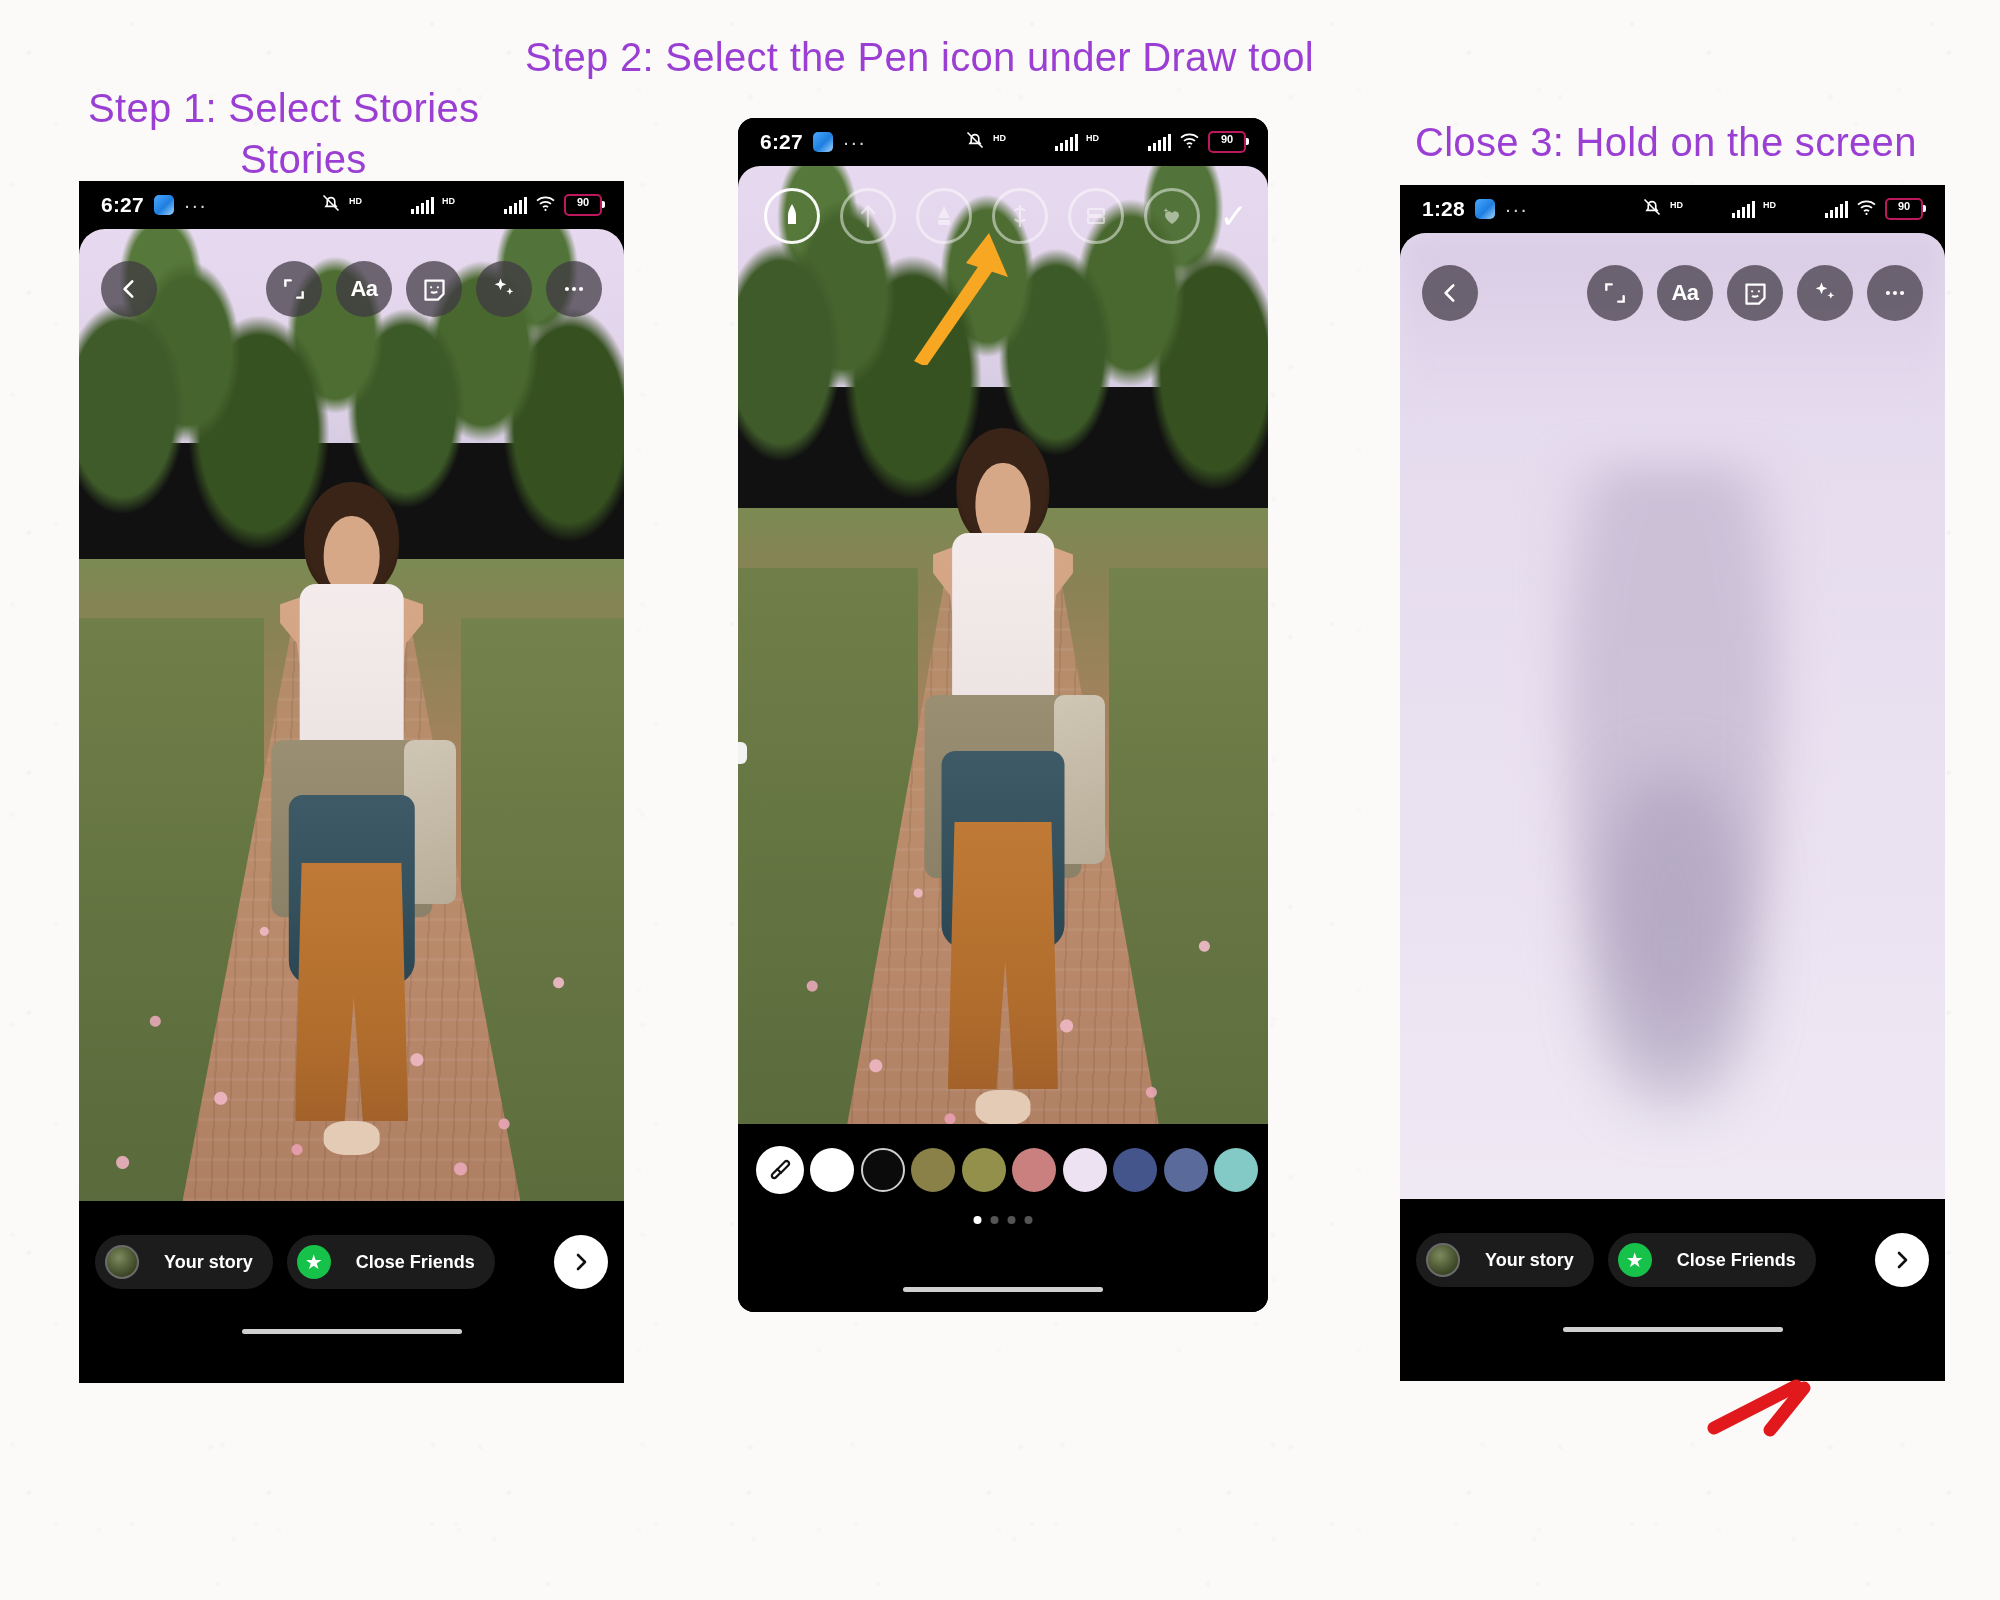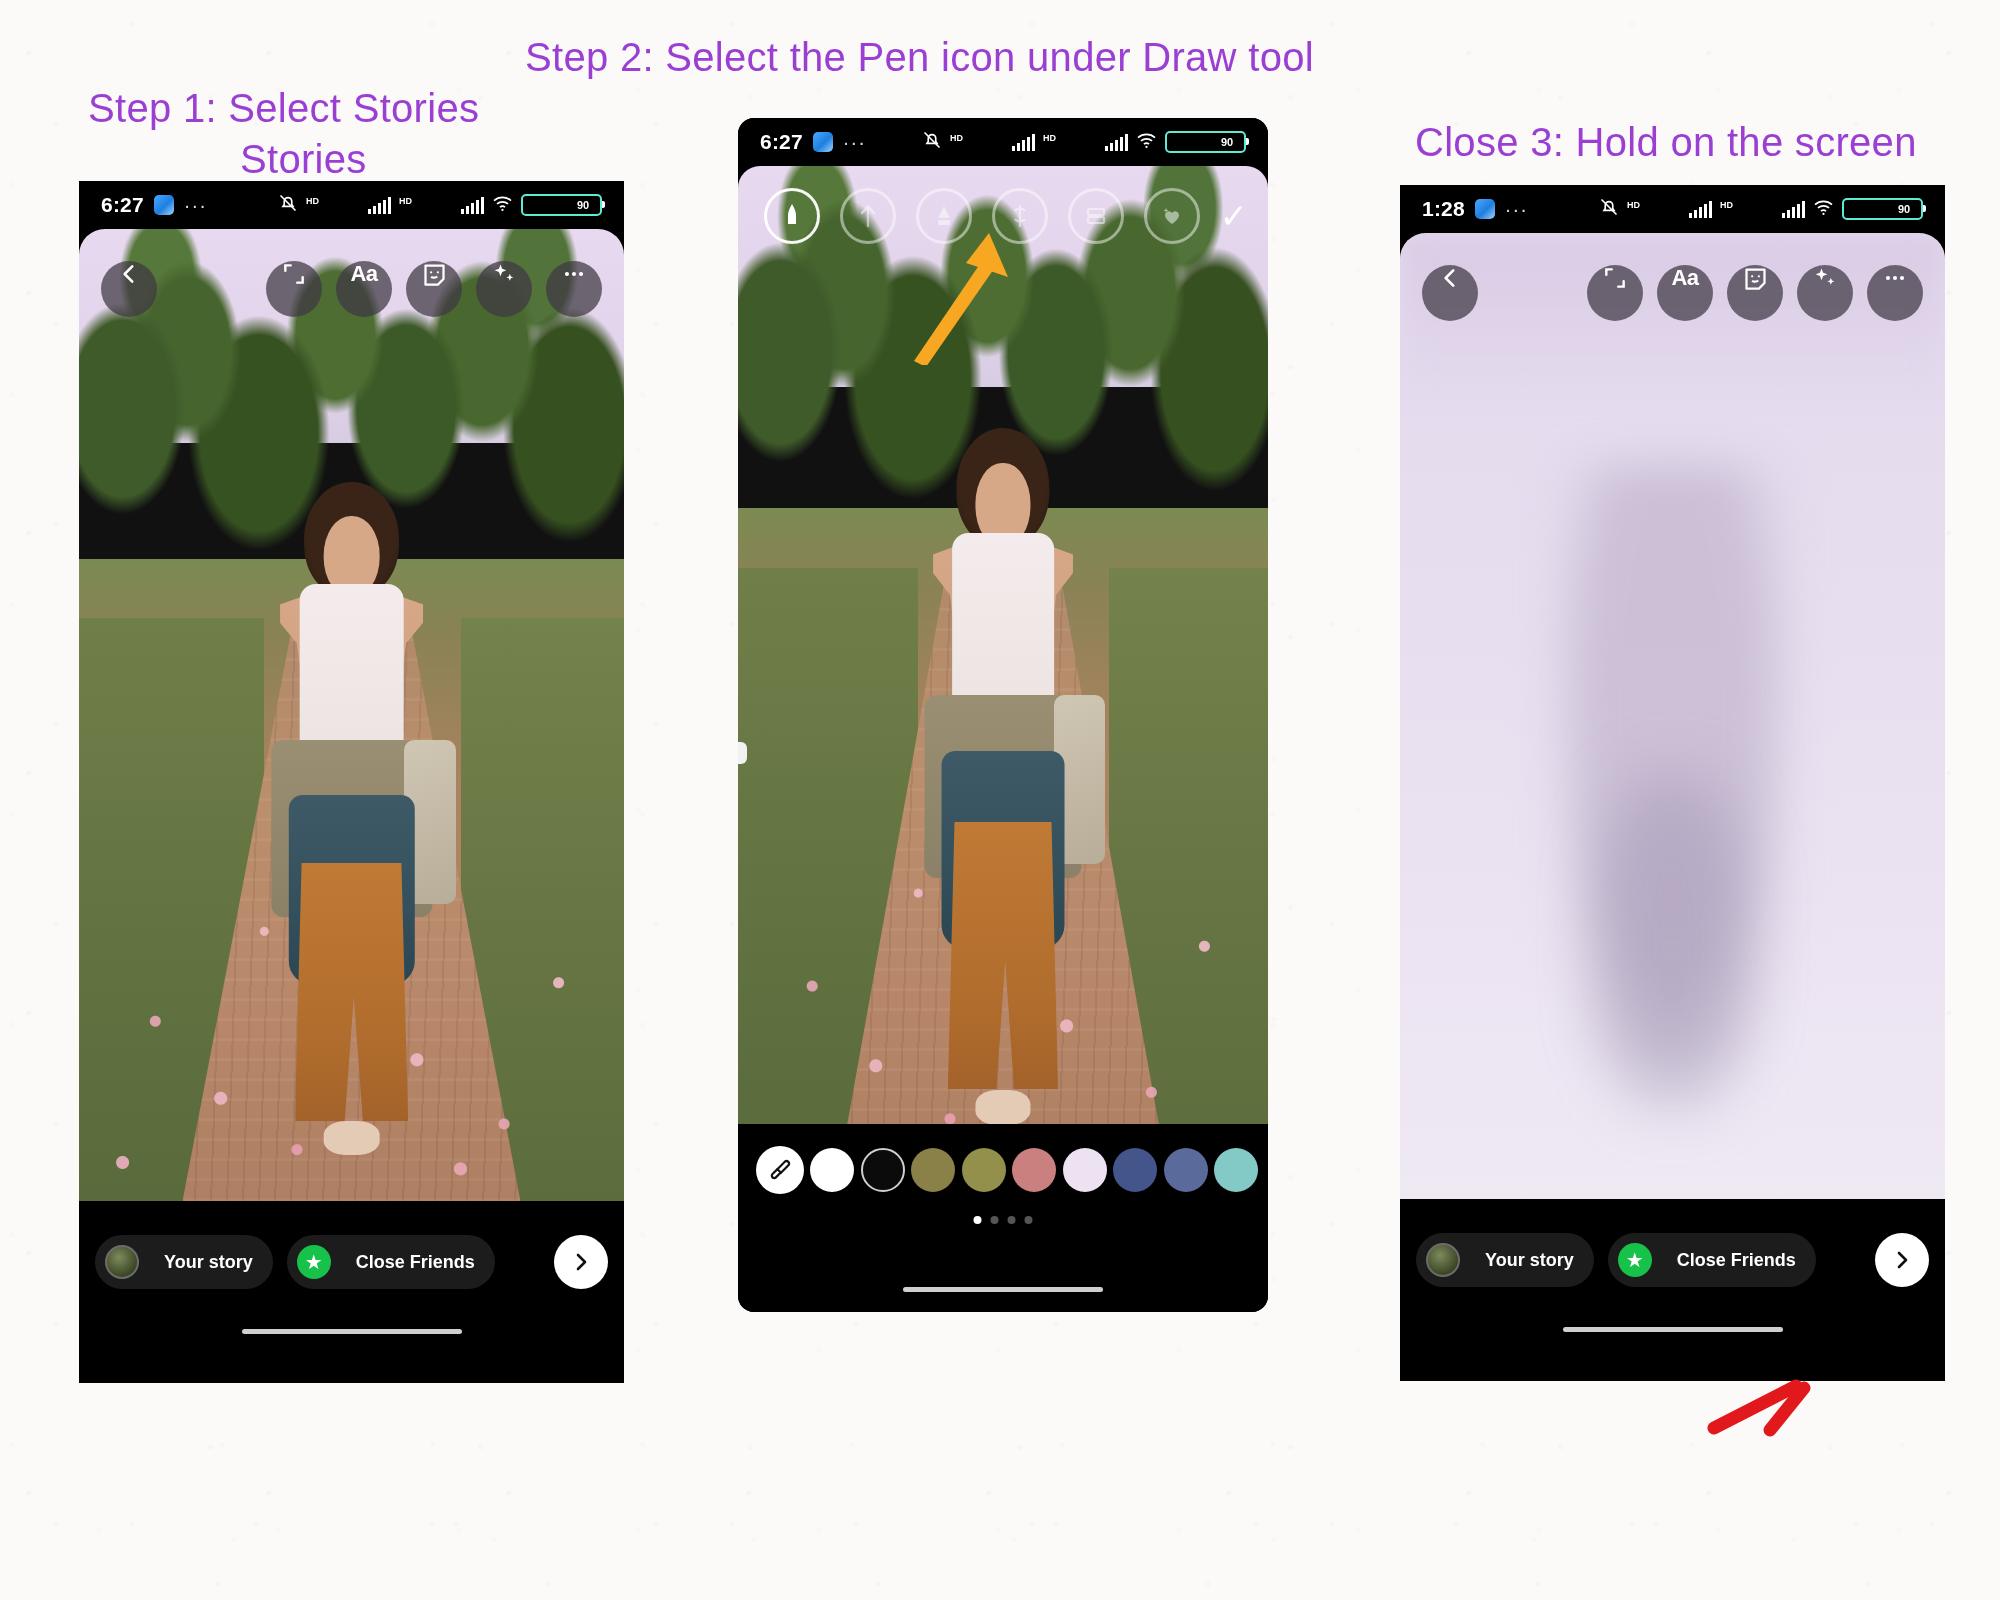--- a/index.html
+++ b/index.html
@@ -54,22 +54,22 @@
   .sig{display:flex;align-items:flex-end;gap:2px;height:17px;}
   .sig i{display:block;width:3px;background:#fff;}
   .sig i:nth-child(1){height:5px;}
   .sig i:nth-child(2){height:8px;}
   .sig i:nth-child(3){height:11px;}
   .sig i:nth-child(4){height:14px;}
   .sig i:nth-child(5){height:17px;}
   .hd{font-size:9px;font-weight:700;line-height:1;margin-right:1px;align-self:flex-start;}
   .sigwrap{display:flex;align-items:flex-start;gap:48px;}
   .batt{
-    width:34px;height:18px;border:2px solid #5eead4;border-radius:5px;
-    display:flex;align-items:center;justify-content:center;position:relative;padding-left:43px;
+    width:34px;height:18px;border:2px solid #be185d;border-radius:5px;
+    display:flex;align-items:flex-start;justify-content:center;position:relative;
   }
   .batt:after{content:"";position:absolute;right:-5px;top:5px;width:3px;height:7px;background:#fff;border-radius:0 2px 2px 0;}
   .batt span{font-size:11px;font-weight:700;color:#fff;}
 
   
   .screen{position:relative;overflow:hidden;background:#111;}
   .photo{position:absolute;inset:0;}
   
   .sky{position:absolute;left:0;top:0;right:0;height:22%;
        background:linear-gradient(180deg,#e7d9ef 0%,#e2d4ea 55%,#d7cde2 100%);}
@@ -132,21 +132,21 @@
   .p-jeans{position:absolute;left:50%;transform:translateX(-50%);top:46%;width:58%;height:28%;
     background:linear-gradient(180deg,#3e5a66,#33505c 60%,#2b4652);border-radius:14px 14px 24px 24px;}
   .p-pants{position:absolute;left:50%;transform:translateX(-50%);top:56%;width:52%;height:38%;
     background:linear-gradient(180deg,#c07a36,#b06c2c 70%,#a3622a);
     clip-path:polygon(6% 0,94% 0,100% 100%,60% 100%,52% 52%,44% 100%,0 100%);}
   .p-shoe{position:absolute;left:50%;transform:translateX(-50%);bottom:1%;width:26%;height:5%;
     background:#e3cbb6;border-radius:40%;}
 
   
   .toolbar{position:absolute;display:flex;align-items:center;}
-  .tb{border-radius:50%;background:rgba(62,56,66,.72);display:flex;justify-content:center;color:#fff;}
+  .tb{border-radius:50%;background:rgba(62,56,66,.72);display:flex;align-items:center;justify-content:center;color:#fff;}
   .tb svg{display:block;}
   .tb-text{font-size:22px;font-weight:700;letter-spacing:-.5px;}
 
   
   .bottombar{position:absolute;left:0;right:0;bottom:0;background:#000;}
   .destrow{display:flex;align-items:center;gap:14px;padding:0 16px;box-sizing:border-box;}
   .dest{
     display:flex;align-items:center;gap:25px;
     background:#1c1c1c;border-radius:28px;padding:10px 20px 10px 10px;
   }

